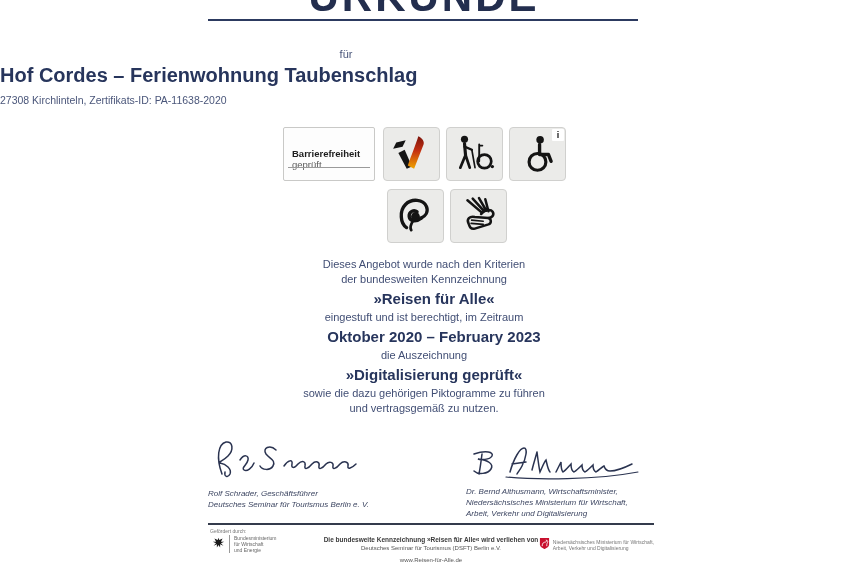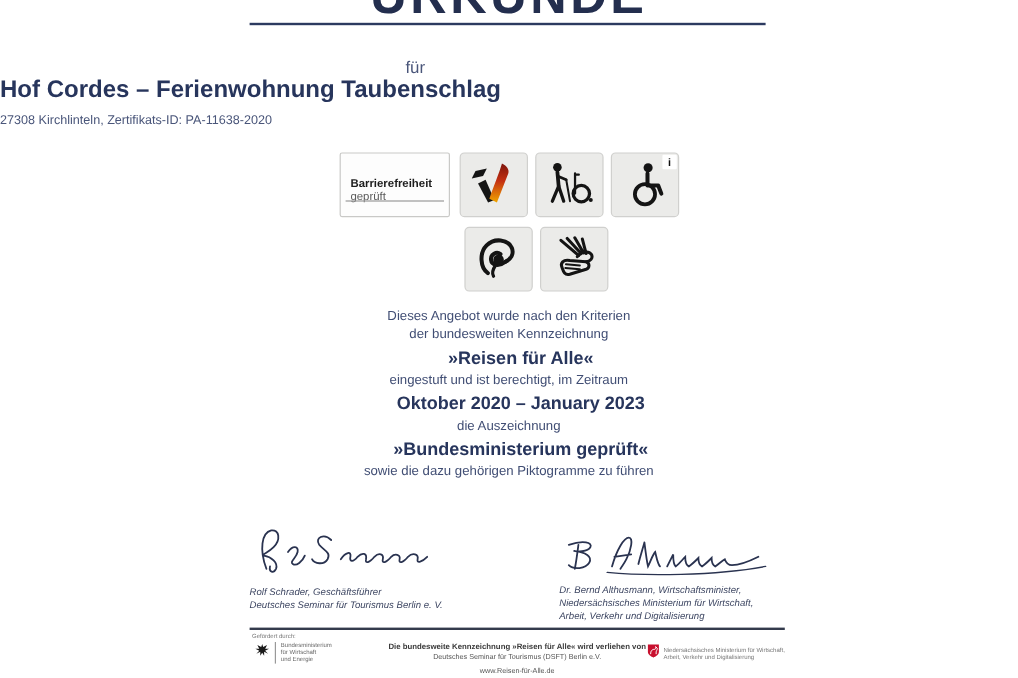--- a/index.html
+++ b/index.html
@@ -13,21 +13,21 @@
   
   .title-clip{position:absolute;top:0;left:0;width:848px;height:18px;overflow:hidden;}
   .title-clip h1{
     margin:-27px 0 0 0;text-align:center;font-size:42px;font-weight:bold;
     letter-spacing:3px;color:#232e4e;
   }
   .rule-top{position:absolute;top:19px;left:208px;width:430px;height:2px;background:#2c3a60;}
 
   
   .fuer{position:absolute;top:48px;left:0;width:692px;text-align:center;
-        font-size:14px;color:#4a567a;}
+        font-size:11px;color:#4a567a;}
   .name{position:absolute;top:64px;left:0;width:738px;text-align:left;
         font-size:20px;font-weight:bold;color:#27355c;}
   .details{position:absolute;top:94px;left:0;width:848px;text-align:left;
         font-size:10.5px;color:#4a567a;}
 
   
   .picto{position:absolute;top:127px;left:283px;width:283px;}
   .picto-row{display:flex;gap:6px;margin-bottom:8px;}
   .picto-row.second{margin-left:104px;}
   .label-box{
@@ -168,24 +168,25 @@
         </span>
       </div>
     </div>
   </div>
 
   <div class="bodytext">
     <div class="t">Dieses Angebot wurde nach den Kriterien</div>
     <div class="t">der bundesweiten Kennzeichnung</div>
     <div class="b">»Reisen für Alle«</div>
     <div class="t">eingestuft und ist berechtigt, im Zeitraum</div>
-    <div class="b">Oktober 2020 – January 2023</div>
+    <div class="b">Oktober 2020 – February 2023</div>
     <div class="t">die Auszeichnung</div>
-    <div class="b">»Bundesministerium geprüft«</div>
+    <div class="b">»Digitalisierung geprüft«</div>
     <div class="t">sowie die dazu gehörigen Piktogramme zu führen</div>
+    <div class="t">und vertragsgemäß zu nutzen.</div>
   </div>
 
   <div class="sig sig-left">
     <span>
       <svg width="165" height="46" viewBox="0 0 165 46" stroke="#2a3350" fill="none" stroke-width="1.5" stroke-linecap="round">
         <path d="M14,38 C8,22 10,8 18,6 C25,5 26,14 20,20 C15,25 10,26 12,27 C18,28 24,33 22,38 C20,42 16,41 17,36"></path>
         <path d="M32,24 C36,18 41,19 40,24 C39,29 33,32 36,34 C39,36 44,32 46,27"></path>
         <path d="M68,14 C62,8 54,12 58,18 C62,23 68,24 65,30 C62,35 54,34 52,30"></path>
         <path d="M76,30 C80,24 85,23 84,28 M84,28 C83,32 86,33 90,28 C94,24 98,25 97,30 C96,34 100,33 104,28 C108,24 112,26 111,30 C110,34 114,33 118,28 C121,25 126,26 125,30 C124,34 128,33 132,28 C136,24 141,26 140,30 C139,34 144,32 148,28"></path>
       </svg>

